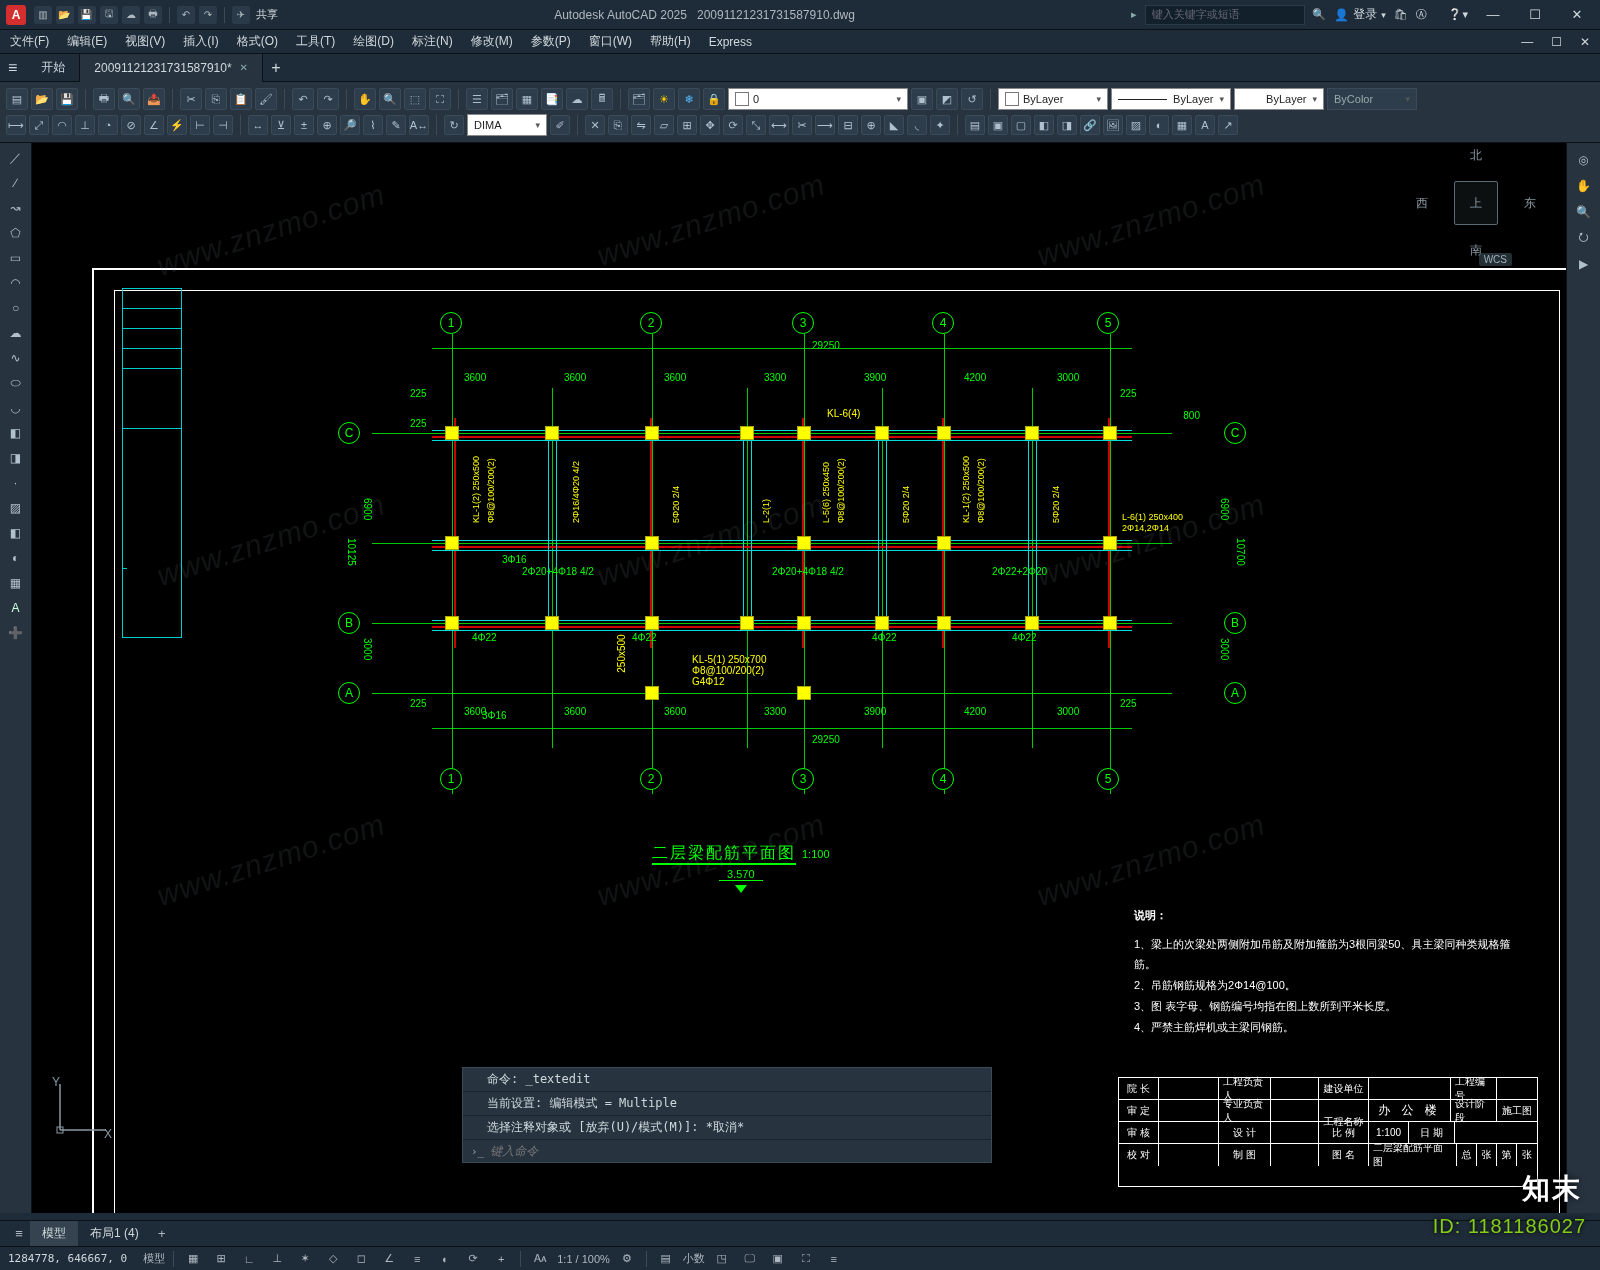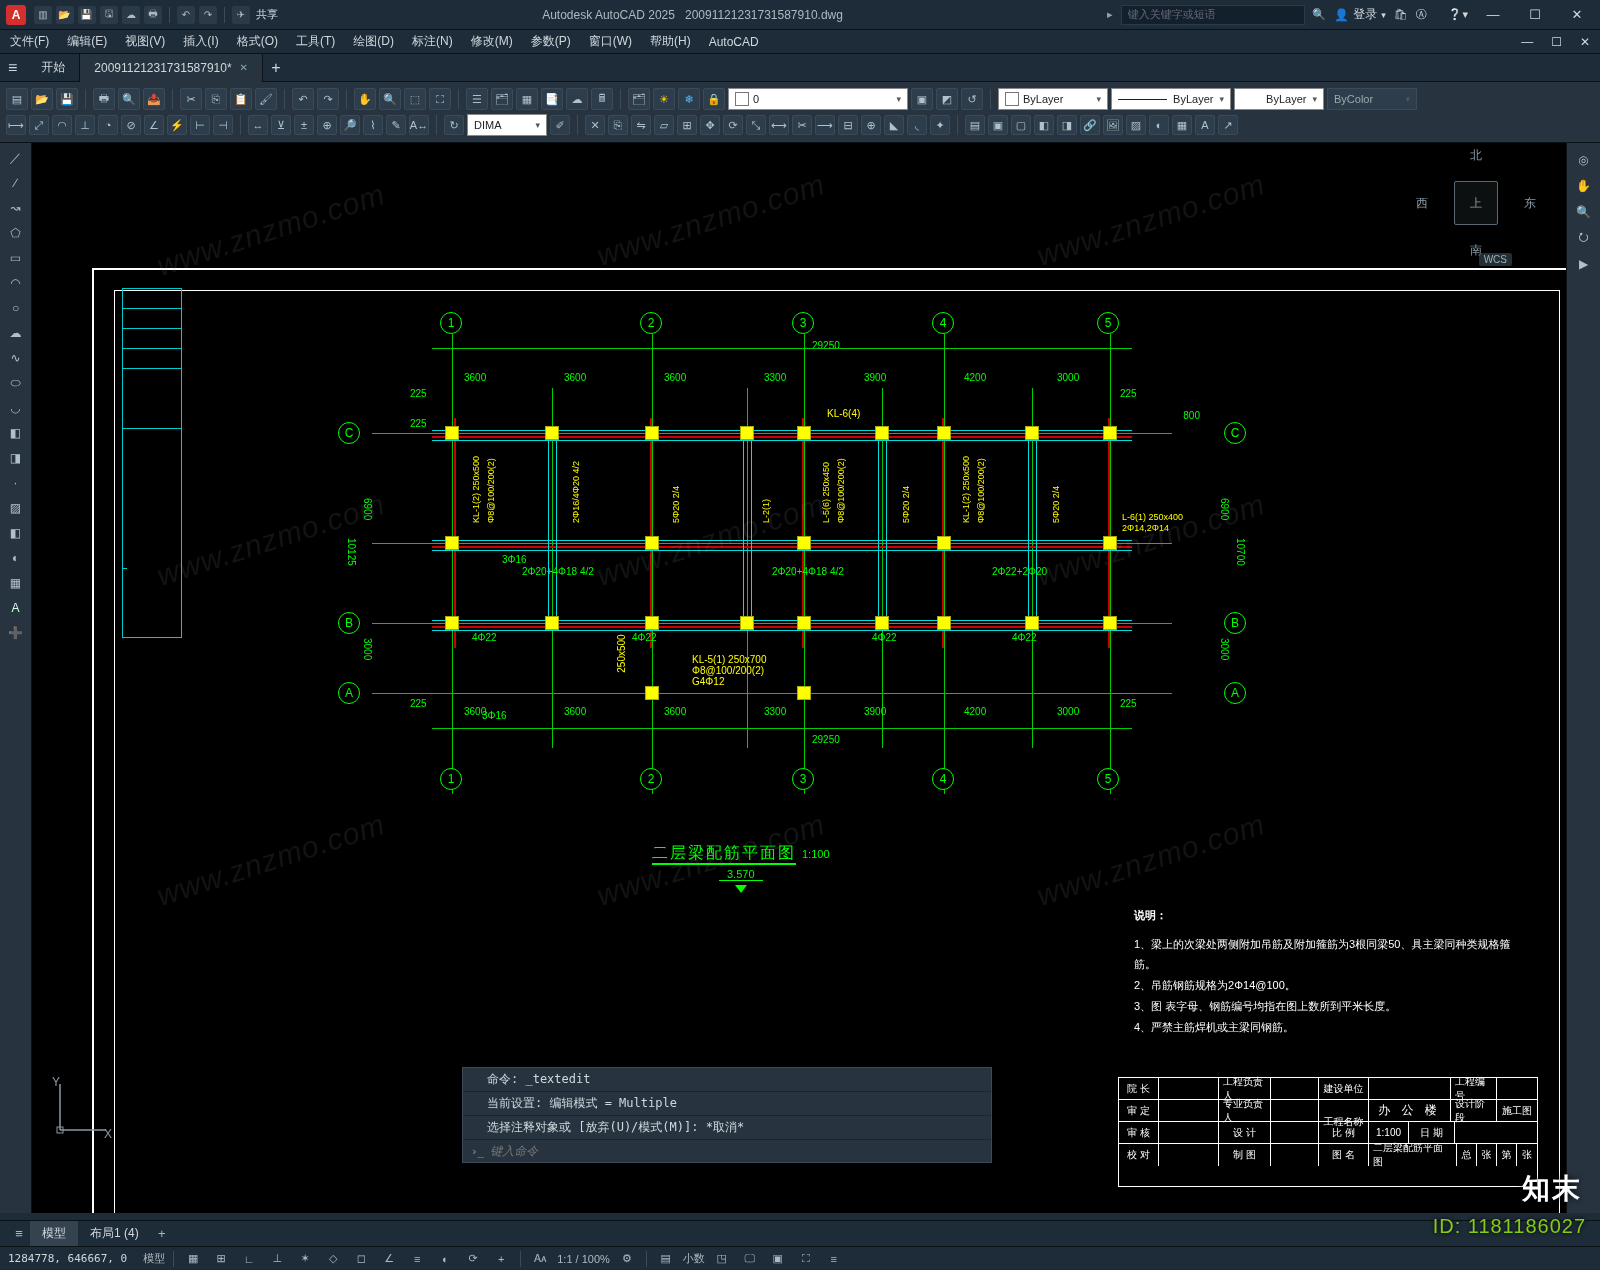--- a/index.html
+++ b/index.html
@@ -4,21 +4,21 @@
 <style>
 *{box-sizing:border-box;margin:0;padding:0;font-family:"Microsoft YaHei",Arial,sans-serif;user-select:none}
 body{background:#1e2b38;color:#cfd8dc;font-size:11px;width:1600px;height:1270px;overflow:hidden;position:relative}
 .titlebar{height:30px;background:#1e2b38;display:flex;align-items:center;padding:0 6px;border-bottom:1px solid #0a1218}
 .app-icon{width:20px;height:20px;background:#d32f2f;border-radius:3px;display:flex;align-items:center;justify-content:center;color:#fff;font-weight:bold;font-size:12px;margin-right:8px}
 .qat{display:flex;gap:4px;align-items:center}
 .qat-btn{width:18px;height:18px;background:#2a3a48;border-radius:2px;display:flex;align-items:center;justify-content:center;cursor:pointer;font-size:10px;color:#aeb8c0}
 .qat-sep{width:1px;height:16px;background:#3a4a58;margin:0 3px}
 .title-center{flex:1;text-align:center;color:#aeb8c0;font-size:12px}
 .title-right{display:flex;gap:8px;align-items:center}
-.search-top{width:184px;height:20px;background:#12202b;border:1px solid #2a3a48;padding:0 6px;color:#667;font-size:11px;display:flex;align-items:center}
+.search-top{width:160px;height:20px;background:#12202b;border:1px solid #2a3a48;padding:0 6px;color:#667;font-size:11px;display:flex;align-items:center}
 .login{display:flex;align-items:center;gap:4px;color:#cfd8dc;font-size:12px;cursor:pointer}
 .win-btn{width:34px;height:28px;display:flex;align-items:center;justify-content:center;cursor:pointer;color:#cfd8dc;font-size:13px}
 .menubar{height:24px;background:#1e2b38;display:flex;align-items:center;padding:0 10px;gap:18px;font-size:12px;border-bottom:1px solid #0a1218}
 .menu-item{color:#cfd8dc;cursor:pointer}
 .tabbar{height:28px;background:#1e2b38;display:flex;align-items:center;padding:0 8px;border-bottom:1px solid #0a1218}
 .hamburger{font-size:16px;color:#cfd8dc;margin-right:10px;cursor:pointer}
 .doc-tab{height:28px;padding:0 14px;display:flex;align-items:center;color:#cfd8dc;font-size:12px;cursor:pointer;border-right:1px solid #0a1218}
 .doc-tab.active{background:#27333f}
 .doc-tab .x{margin-left:8px;color:#8aa;font-size:10px}
 .addtab{width:26px;text-align:center;font-size:16px;color:#cfd8dc;cursor:pointer}
@@ -126,21 +126,21 @@
   <span class="menu-item">视图(V)</span>
   <span class="menu-item">插入(I)</span>
   <span class="menu-item">格式(O)</span>
   <span class="menu-item">工具(T)</span>
   <span class="menu-item">绘图(D)</span>
   <span class="menu-item">标注(N)</span>
   <span class="menu-item">修改(M)</span>
   <span class="menu-item">参数(P)</span>
   <span class="menu-item">窗口(W)</span>
   <span class="menu-item">帮助(H)</span>
-  <span class="menu-item">AutoCAD</span>
+  <span class="menu-item">Express</span>
   <span style="flex:1"></span>
   <span class="menu-item">—</span>
   <span class="menu-item">☐</span>
   <span class="menu-item">✕</span>
 </div>
 
 <div class="tabbar">
   <span class="hamburger">≡</span>
   <div class="doc-tab">开始</div>
   <div class="doc-tab active">

